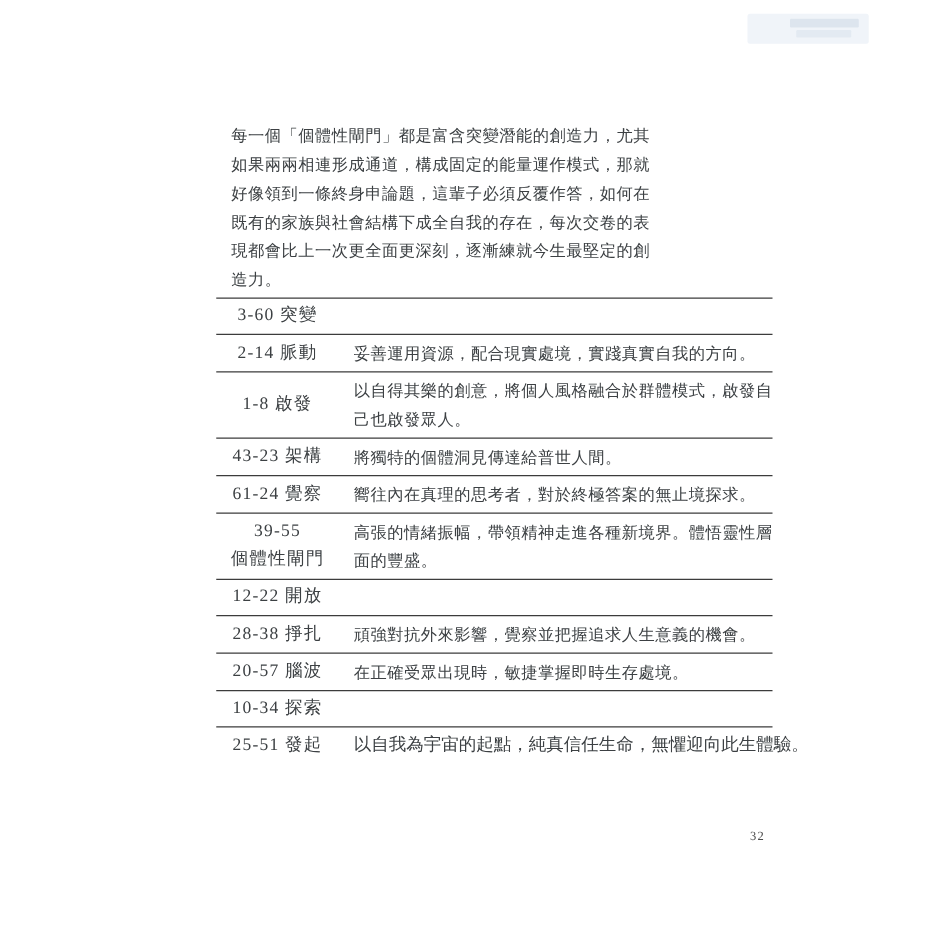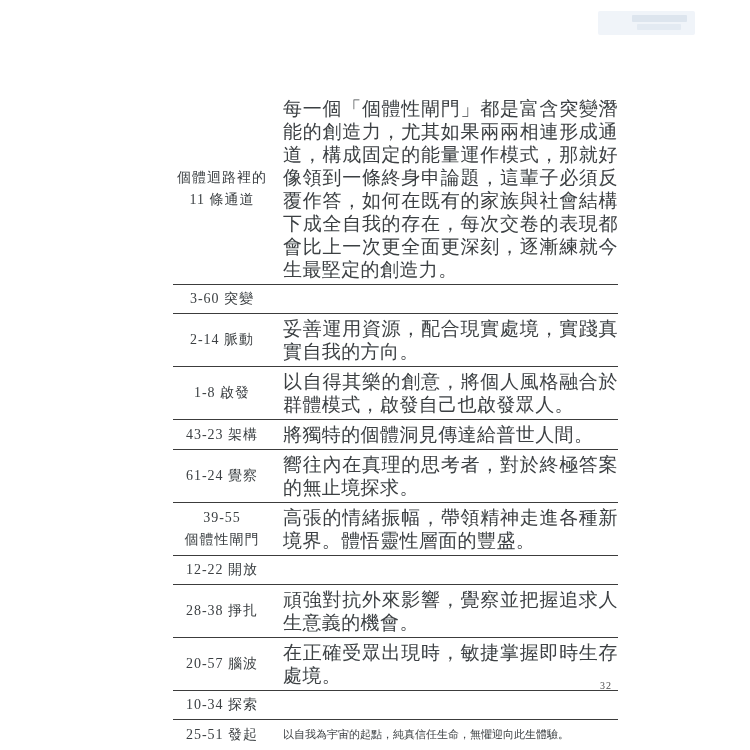--- a/index.html
+++ b/index.html
@@ -68,57 +68,53 @@
     text-align: center;
     font-size: 14px;
     letter-spacing: 1px;
     line-height: 22px;
     padding: 3px 0;
   }
   .cell-body {
     width: 335px;
     flex: 0 0 335px;
     margin-left: 12px;
-    font-size: 19px;
+    font-size: 13px;
     letter-spacing: 0.4px;
     line-height: 23px;
     text-align: justify;
     text-justify: inter-character;
     padding: 3px 0;
   }
   .cell-body.squeeze {
     white-space: nowrap;
     letter-spacing: 0;
-    font-size: 11px;
+    font-size: 14px;
   }
   .page-number {
     position: absolute;
     left: 600px;
-    top: 680px;
+    top: 664px;
     font-size: 10px;
     color: #4a4a4a;
     letter-spacing: 1px;
   }
 </style>
 </head>
 <body>
 
 <div class="page">
 
   <div class="watermark">
     <div class="wm-line1"></div>
     <div class="wm-line2"></div>
   </div>
 
   <div class="channels-table">
   <div class="t-row">
-    <div class="cell-head">
-          <span>個體迴路裡的</span>
-          <span>11 條通道</span>
-        </div>
     <div class="cell-body">每一個「個體性閘門」都是富含突變潛能的創造力，尤其如果兩兩相連形成通道，構成固定的能量運作模式，那就好像領到一條終身申論題，這輩子必須反覆作答，如何在既有的家族與社會結構下成全自我的存在，每次交卷的表現都會比上一次更全面更深刻，逐漸練就今生最堅定的創造力。</div>
   </div>
 
   <div class="t-row">
     <div class="cell-head">
           <span>3-60 突變</span>
         </div>
   </div>
 
   <div class="t-row">

